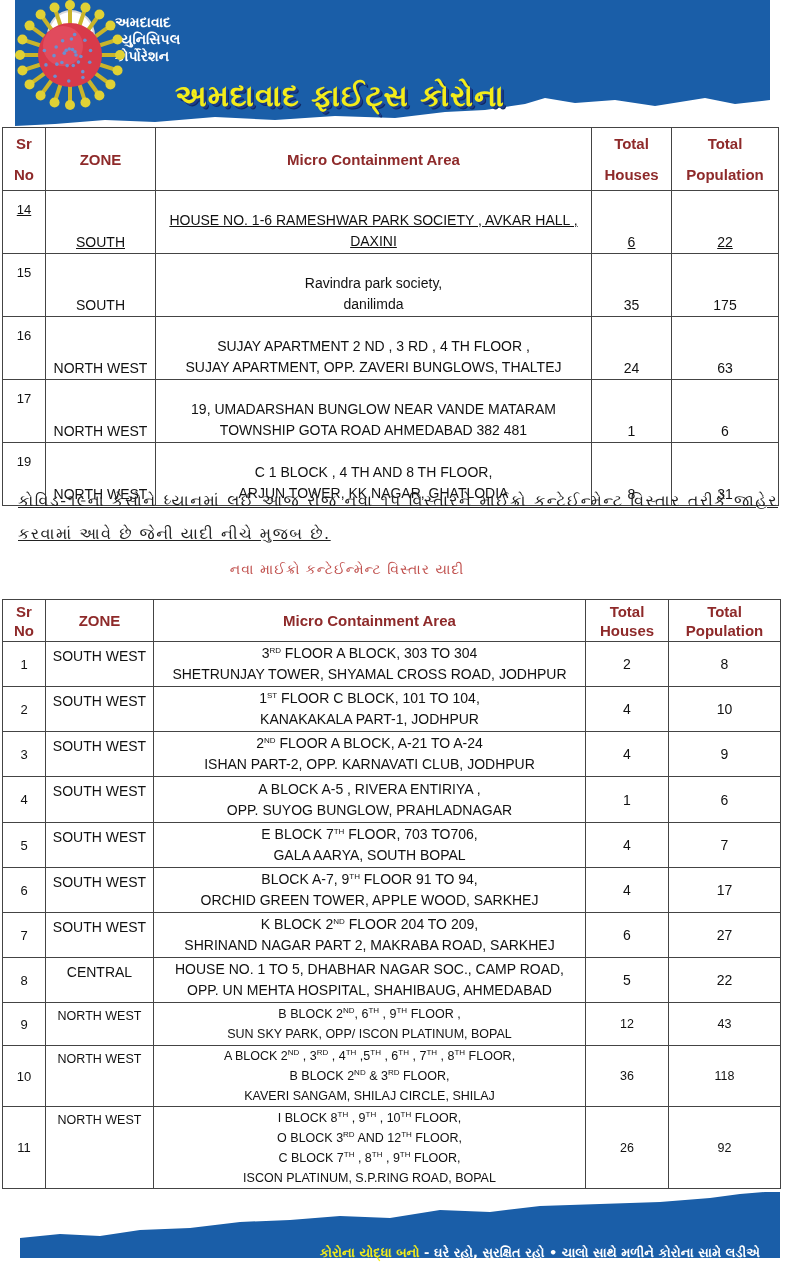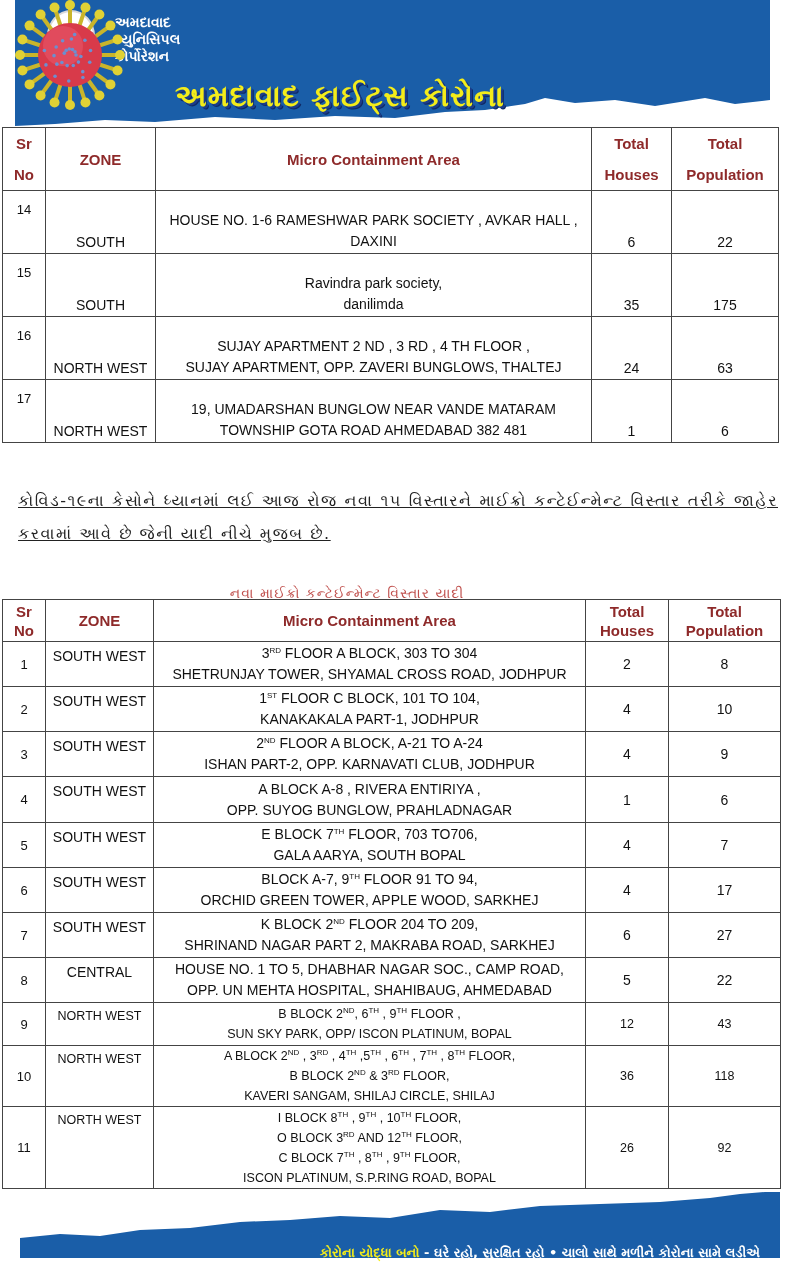--- a/index.html
+++ b/index.html
@@ -53,21 +53,21 @@
   .t2 .small-area { font-size: 12.5px; line-height: 20px; }
   sup { font-size: 8px; line-height: 0; vertical-align: 5px; }
 
   .notice {
     position: absolute; left: 18px; top: 484px; width: 760px;
     font-family: "DejaVu Sans", sans-serif; font-size: 16px; line-height: 33px; color: #222;
     text-align: justify; letter-spacing: 1.5px; text-decoration: underline;
   }
   .subtitle {
     position: absolute; left: 0; top: 561px; width: 694px; text-align: center;
-    font-family: "DejaVu Sans", sans-serif; font-size: 14px; color: #c0504d; letter-spacing: 1px; margin-top: 24px;
+    font-family: "DejaVu Sans", sans-serif; font-size: 14px; color: #c0504d; letter-spacing: 1px;
   }
 
   
   .footer { position: absolute; left: 20px; top: 1192px; width: 760px; height: 80px; }
   .footer svg { position: absolute; left: 0; top: 0; }
   .footer-text {
     position: absolute; right: 20px; top: 53px; color: #fff; font-weight: bold; font-size: 13px;
     font-family: "DejaVu Sans", sans-serif; white-space: nowrap;
   }
   .footer-text .hl { color: #f4ec1a; }
@@ -176,21 +176,21 @@
   <thead>
     <tr>
       <th><span>Sr</span><br><span>No</span></th>
       <th>ZONE</th>
       <th>Micro Containment Area</th>
       <th><span>Total</span><br><span>Houses</span></th>
       <th><span>Total</span><br><span>Population</span></th>
     </tr>
   </thead>
   <tbody id="t1-body">
-      <tr style="height: 46px;">
+      <tr style="height: 46px; text-decoration: underline;">
         <td class="sr">14</td>
         <td class="zone">SOUTH</td>
         <td class="area">
           <div>HOUSE NO. 1-6  RAMESHWAR PARK SOCIETY , AVKAR HALL ,</div>
           <div>DAXINI</div>
         </td>
         <td class="num">6</td>
         <td class="num">22</td>
       </tr>
       <tr style="height: 45px;">
@@ -215,20 +215,30 @@
       </tr>
       <tr style="height: 45px;">
         <td class="sr">17</td>
         <td class="zone">NORTH WEST</td>
         <td class="area">
           <div>19, UMADARSHAN BUNGLOW NEAR VANDE MATARAM</div>
           <div>TOWNSHIP GOTA ROAD AHMEDABAD 382 481</div>
         </td>
         <td class="num">1</td>
         <td class="num">6</td>
+      </tr>
+      <tr style="height: 45px;">
+        <td class="sr">19</td>
+        <td class="zone">NORTH WEST</td>
+        <td class="area">
+          <div>C 1   BLOCK , 4  TH   AND  8 TH FLOOR,</div>
+          <div>ARJUN TOWER, KK NAGAR, GHATLODIA</div>
+        </td>
+        <td class="num">8</td>
+        <td class="num">31</td>
       </tr>
     </tbody>
 </table>
 
 <div class="notice">કોવિડ-૧૯ના કેસોને ધ્યાનમાં લઈ આજ રોજ નવા ૧૫ વિસ્તારને માઈક્રો કન્ટેઈન્મેન્ટ વિસ્તાર તરીકે જાહેર કરવામાં આવે છે જેની યાદી નીચે મુજબ છે.</div>
 <div class="subtitle">નવા માઈક્રો કન્ટેઈન્મેન્ટ વિસ્તાર યાદી</div>
 
 <table class="grid t2">
   <colgroup>
       <col style="width:43px">
@@ -274,21 +284,21 @@
           <div>2<sup>ND</sup> FLOOR A BLOCK, A-21 TO A-24</div>
           <div>ISHAN PART-2, OPP. KARNAVATI CLUB, JODHPUR</div>
         </td>
         <td class="num">4</td>
         <td class="num">9</td>
       </tr>
       <tr style="height: 46px;">
         <td class="sr">4</td>
         <td class="zone">SOUTH WEST</td>
         <td class="area">
-          <div>A BLOCK A-8 , RIVERA ENTIRIYA ,</div>
+          <div>A BLOCK A-5 , RIVERA ENTIRIYA ,</div>
           <div>OPP. SUYOG BUNGLOW, PRAHLADNAGAR</div>
         </td>
         <td class="num">1</td>
         <td class="num">6</td>
       </tr>
       <tr style="height: 45px;">
         <td class="sr">5</td>
         <td class="zone">SOUTH WEST</td>
         <td class="area">
           <div>E BLOCK 7<sup>TH</sup> FLOOR, 703 TO706,</div>

